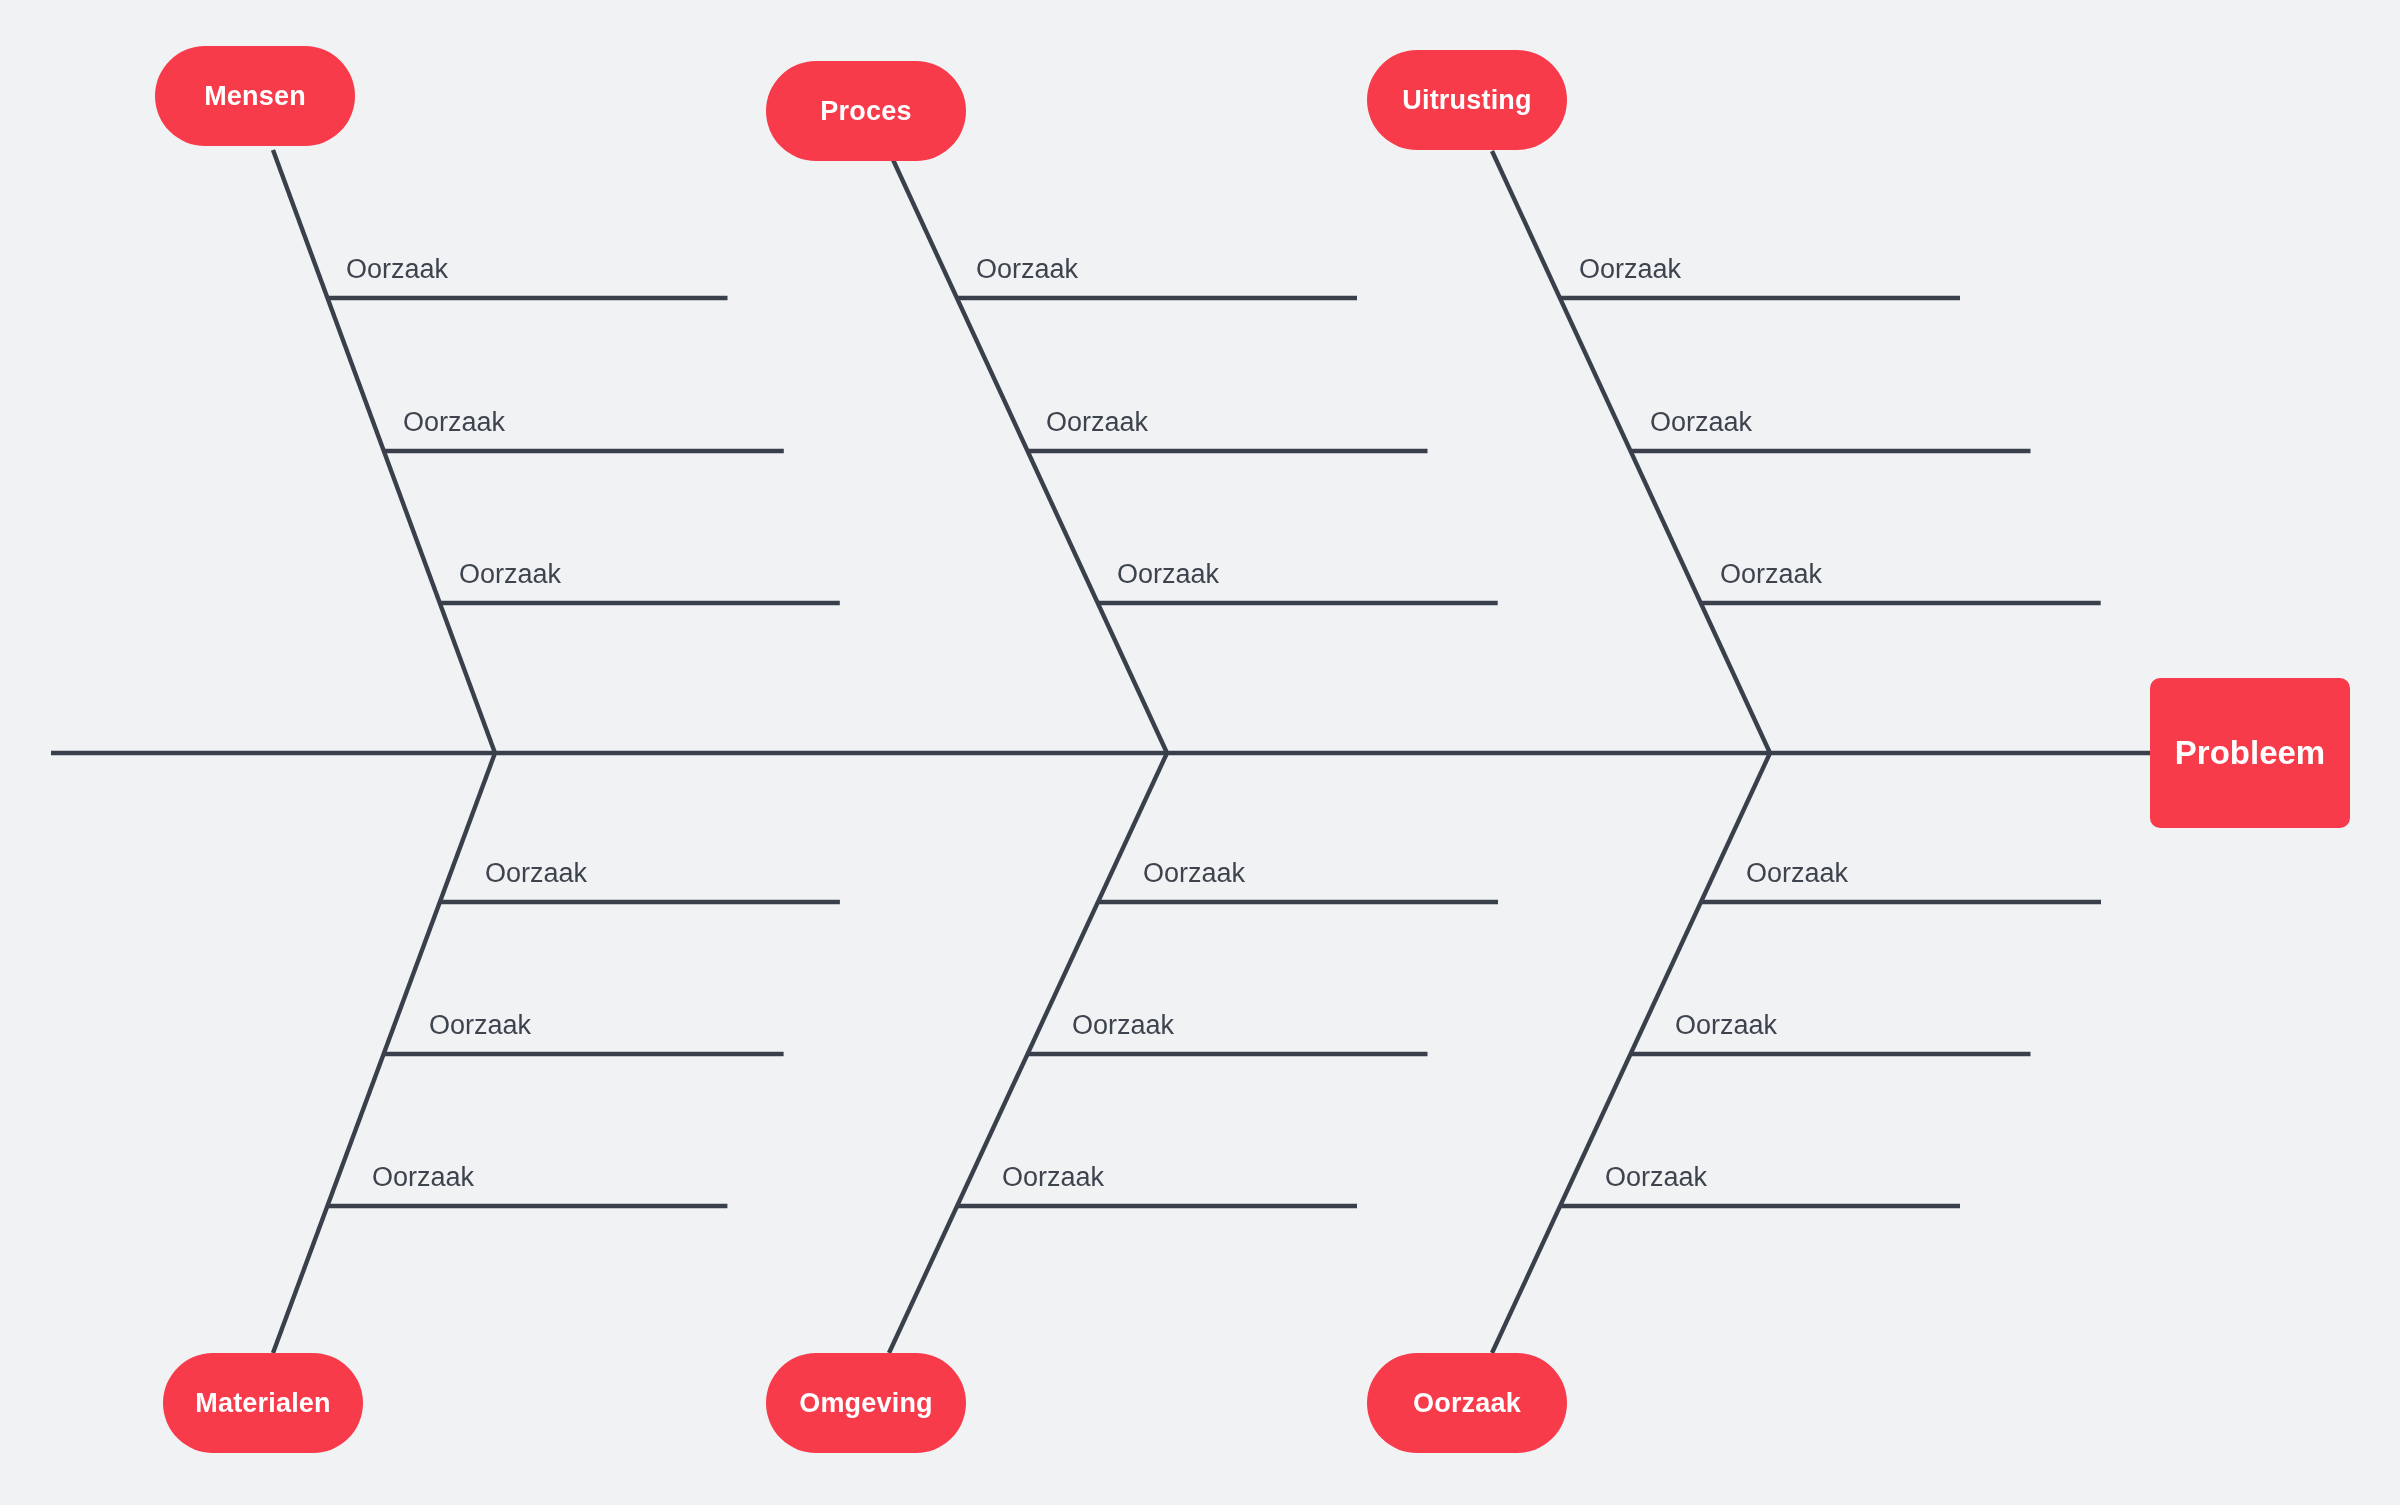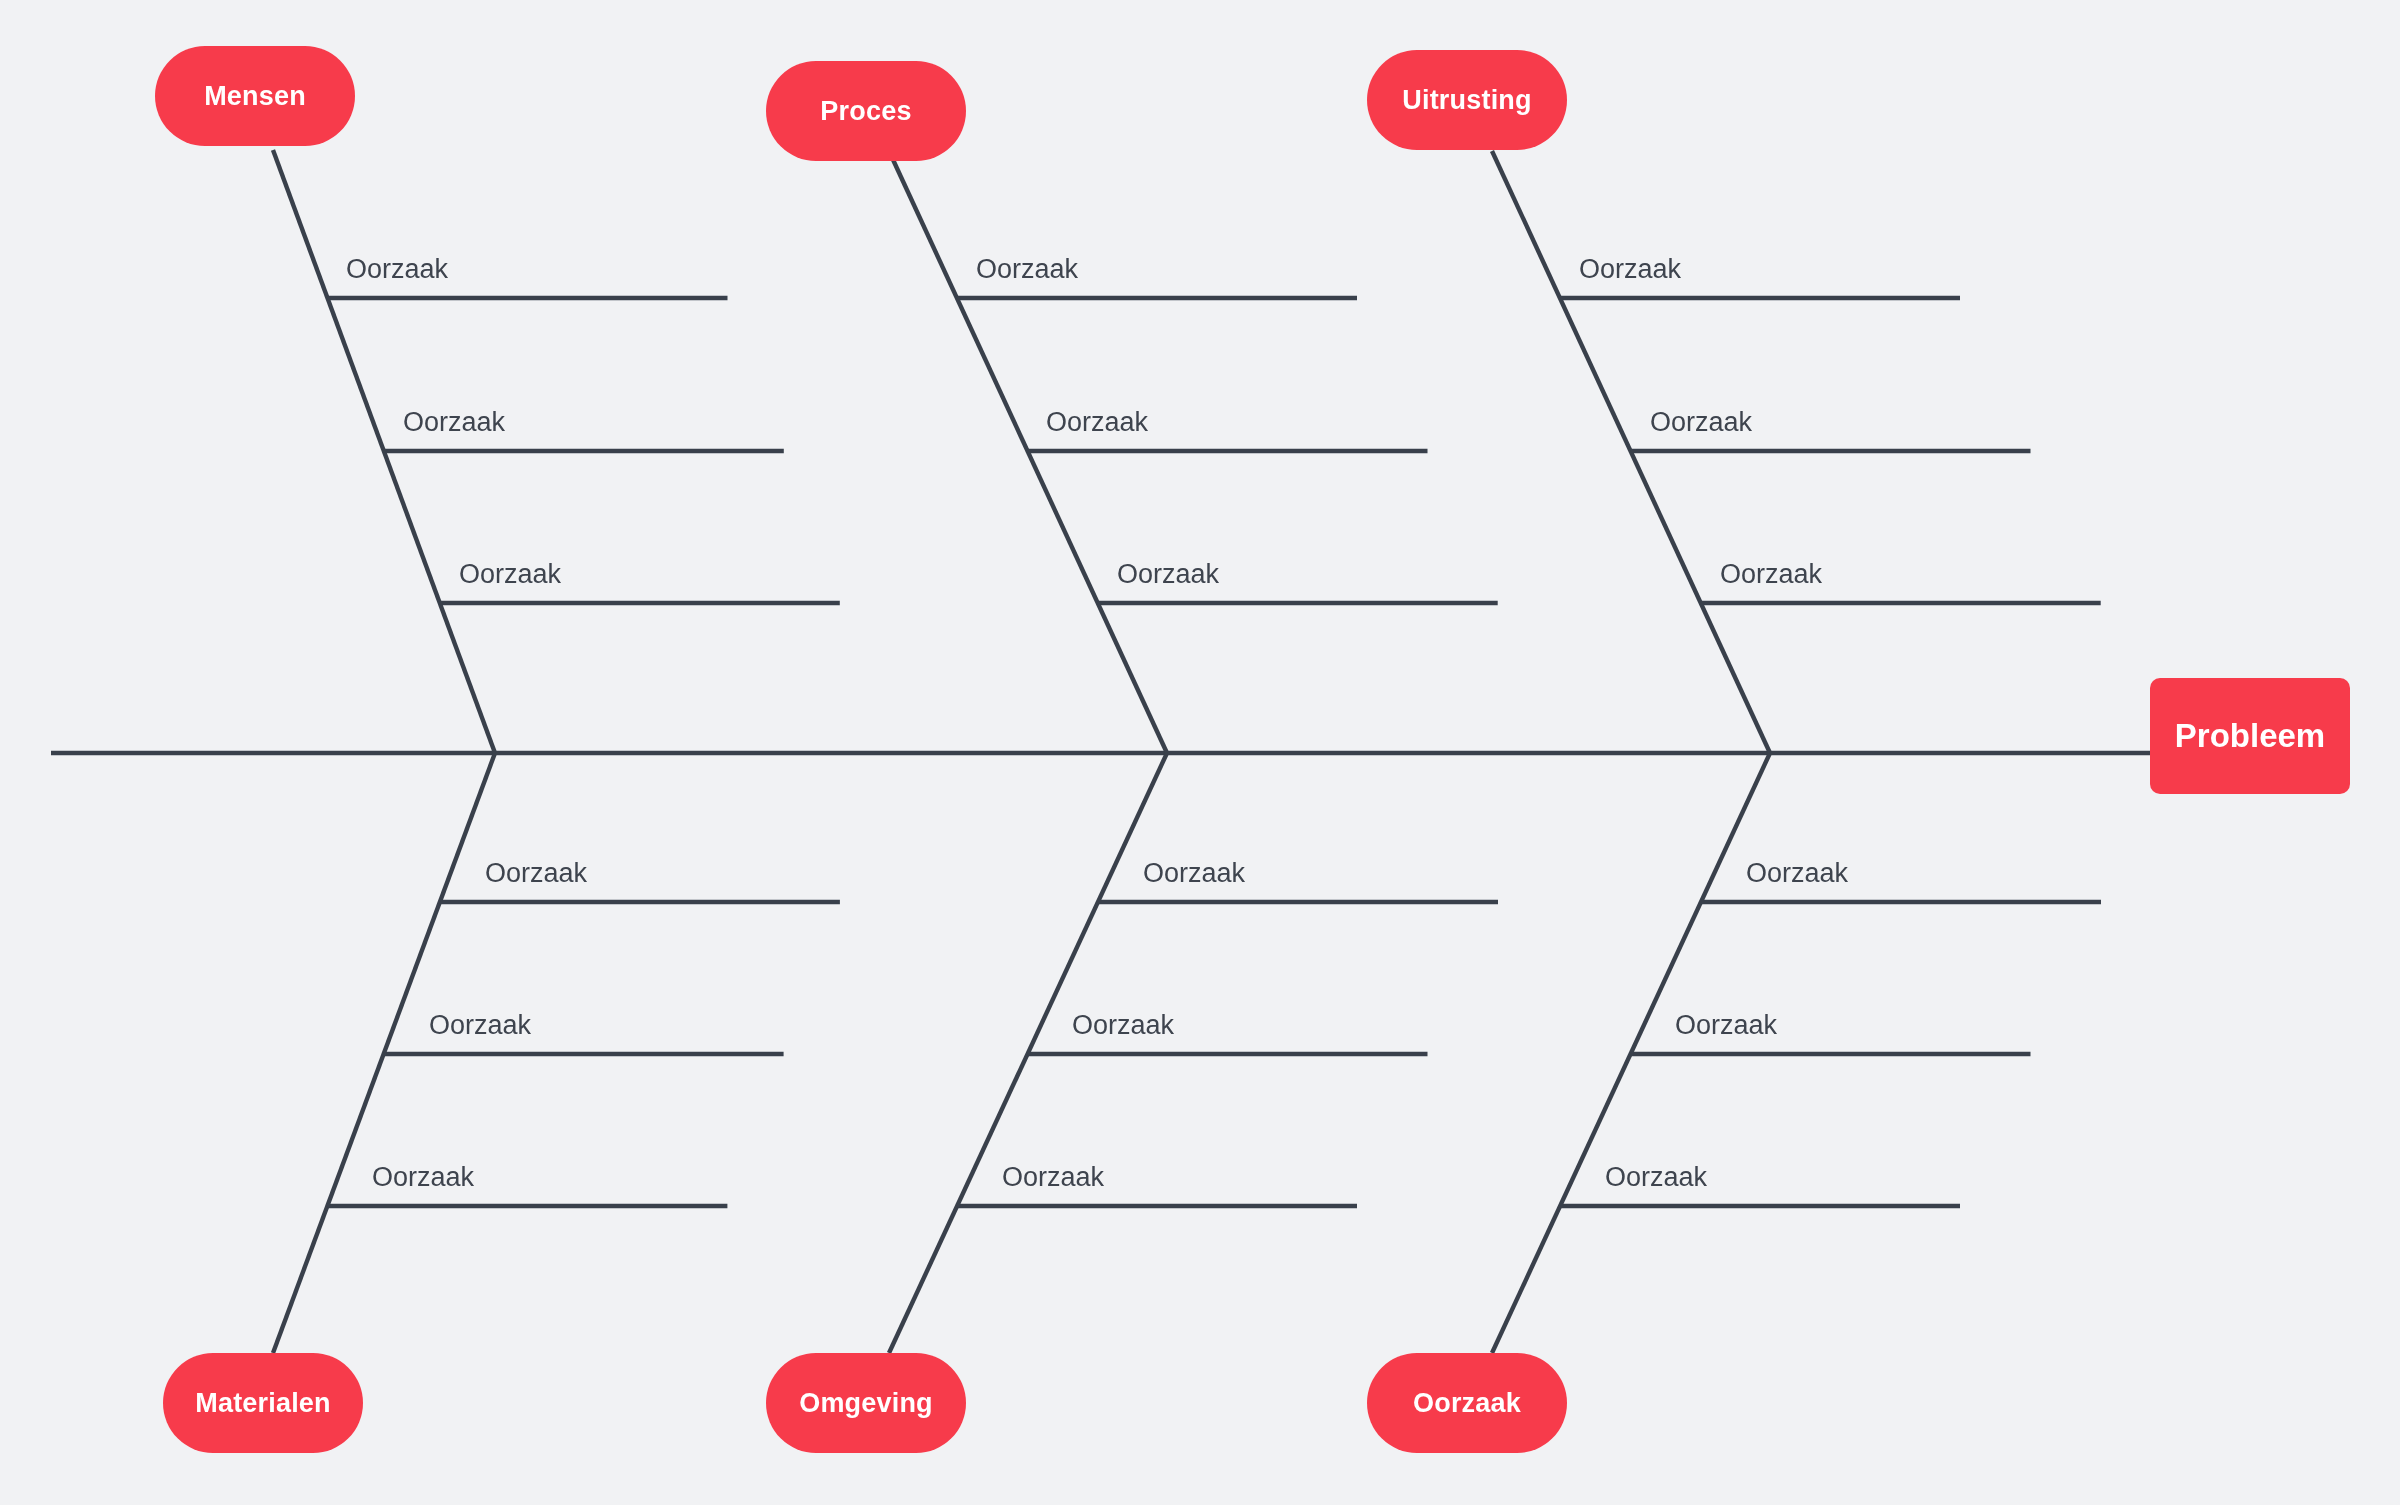--- a/index.html
+++ b/index.html
@@ -43,21 +43,21 @@
     font-size:27px;
     font-weight:700;
     letter-spacing:0.2px;
     cursor:default;
   }
   .problem-box{
     position:absolute;
     left:2150px;
     top:678px;
     width:200px;
-    height:116px;
+    height:150px;
     background:var(--accent);
     border-radius:10px;
     display:flex;
     align-items:center;
     justify-content:center;
     color:var(--label-text);
     font-size:33px;
     font-weight:700;
     cursor:default;
   }

